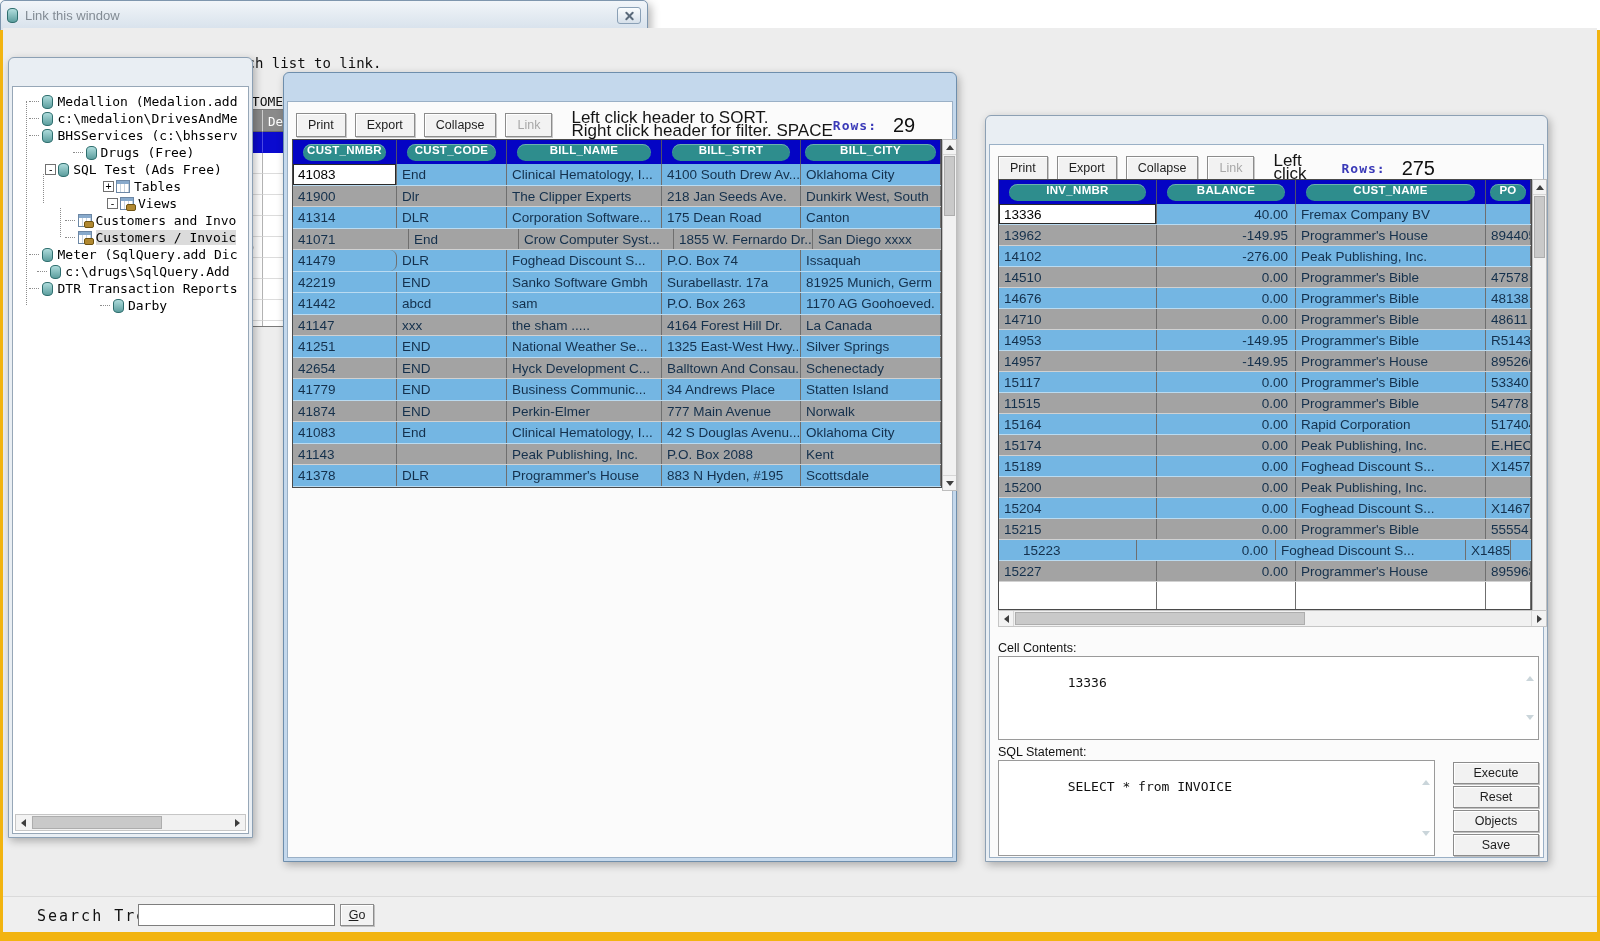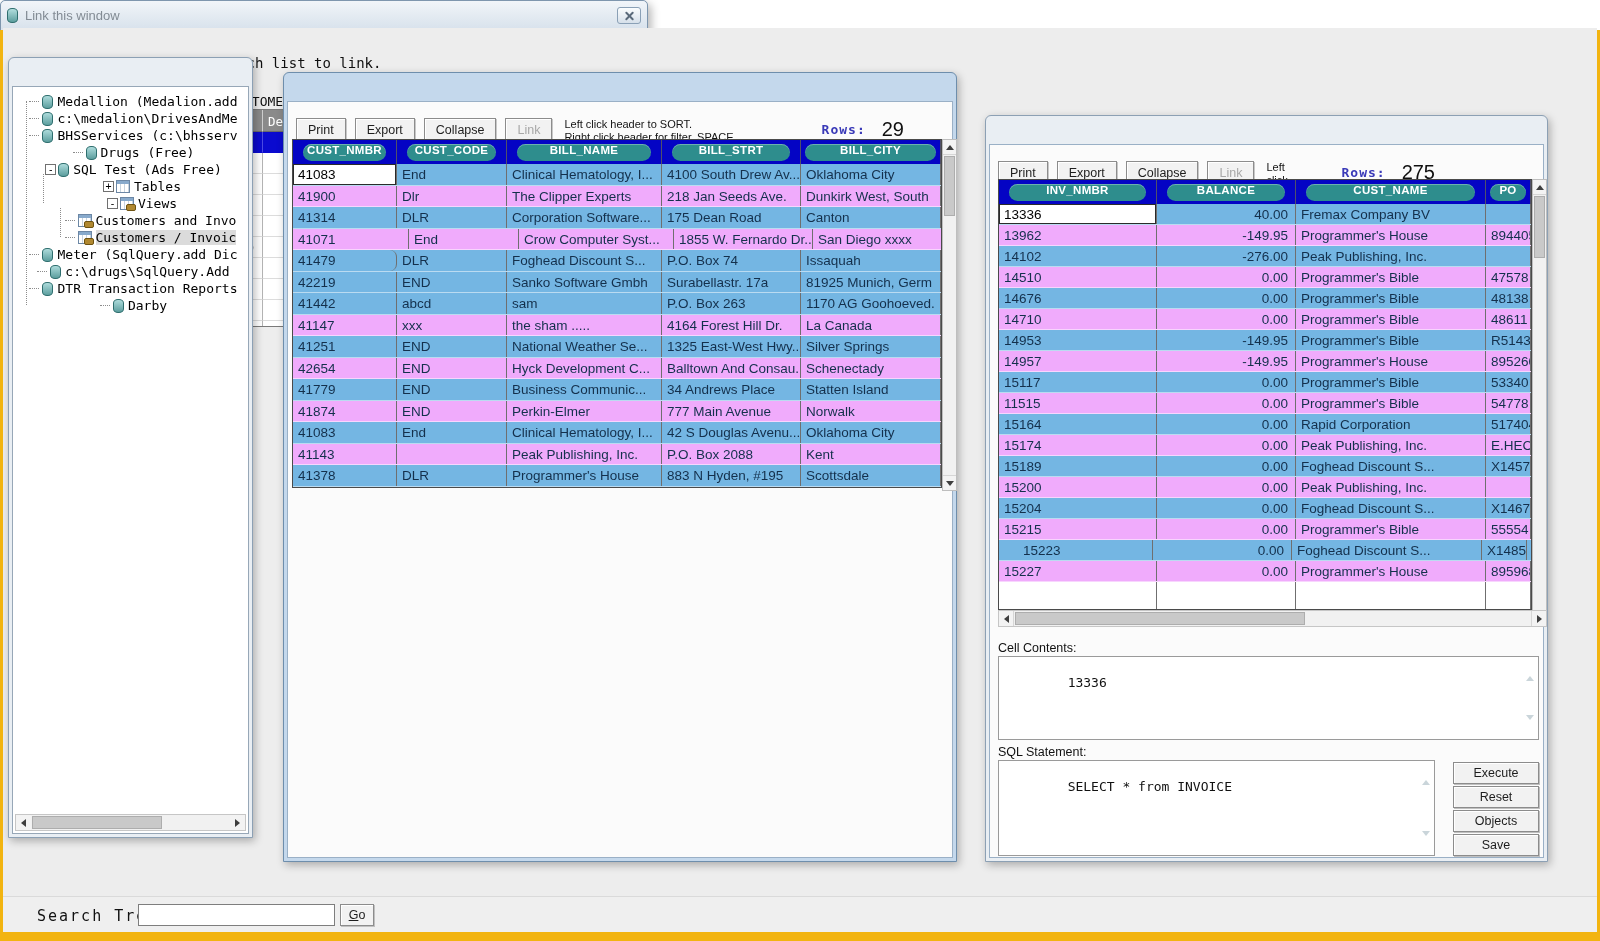--- a/index.html
+++ b/index.html
@@ -86,45 +86,45 @@
   .tri{width:0;height:0;}
   .tri.up{border-left:4px solid transparent;border-right:4px solid transparent;border-bottom:5px solid #3E3E3E;}
   .tri.down{border-left:4px solid transparent;border-right:4px solid transparent;border-top:5px solid #3E3E3E;}
   .tri.left{border-top:4px solid transparent;border-bottom:4px solid transparent;border-right:5px solid #3E3E3E;}
   .tri.right{border-top:4px solid transparent;border-bottom:4px solid transparent;border-left:5px solid #3E3E3E;}
 
   
   #customer-window{left:283px;top:72px;width:674px;height:790px;z-index:3;}
   #invoice-window{left:985px;top:115px;width:563px;height:747px;z-index:2;}
   .wbody{position:absolute;top:28px;left:3px;right:3px;bottom:3px;background:#FBFBFB;border:1px solid #9AB0C6;}
-  .toolbar{position:absolute;top:16px;left:8px;right:8px;height:32px;display:flex;align-items:flex-start;}
+  .toolbar{position:absolute;top:3px;left:8px;right:8px;height:32px;display:flex;align-items:flex-end;}
   .tbtn{height:24px;padding:0 11px;margin-right:9px;background:#F2F2F2;border:1px solid #8C8C8C;
     box-shadow:inset 1px 1px 0 #FFF,1px 1px 0 #C8C8C8;font-size:12.5px;color:#1E1E1E;
     display:flex;align-items:center;justify-content:center;white-space:nowrap;}
   .tbtn.disabled{color:#A8A8A8;}
-  .hint{margin-left:3px;font-size:11px;line-height:13px;color:#141414;white-space:nowrap;}
+  .hint{margin-left:10px;font-size:17px;line-height:13px;color:#141414;white-space:nowrap;}
   .rows-cluster{margin-left:auto;display:flex;align-items:center;}
   .rows-label{font:bold 13px "DejaVu Sans Mono",monospace;color:#3A3AB8;letter-spacing:1px;}
   .rows-count{font-size:20px;color:#101010;margin-left:16px;}
   #customer-window .rows-cluster{margin-right:40px;}
   #invoice-window .rows-cluster{margin-right:100px;}
 
   .grid{position:absolute;border:1px solid #4A4A4A;background:#FFF;overflow:hidden;}
   #customer-grid{left:4px;top:37px;width:650px;}
   #invoice-grid{left:8px;top:34px;width:534px;}
   .grid-head{display:flex;height:24px;background:#0404C4;}
   .hcell{height:24px;display:flex;align-items:center;border-right:1px solid #50506A;background:#0404C4;overflow:hidden;flex:none;}
   .pill{display:block;flex:1;margin:3px 10px;height:17px;line-height:17px;border-radius:9px;background:#2E8D8D;
     box-shadow:inset 0 1px 0 rgba(255,255,255,.3);color:#FFF;font:bold 11.5px "Liberation Sans",sans-serif;
     text-align:center;letter-spacing:.3px;overflow:hidden;}
   .hcell:last-child .pill{margin:3px 4px;}
   .grow{display:flex;border-bottom:1px solid rgba(255,255,255,.5);}
   #customer-body .grow{height:21.5px;} #invoice-body .grow{height:21px;}
   #invoice-body .grow.empty-row{height:27px;background:#FFF;border-bottom:none;}
-  .grow.dark{background:#74B6E3;} .grow.light{background:#f0abfc;}
+  .grow.dark{background:#74B6E3;} .grow.light{background:#a3a3a3;}
   .gcell{flex:none;padding:3px 5px 0 5px;border-right:1px solid #6F6F6F;font-size:13.5px;color:#14304C;
     white-space:nowrap;overflow:hidden;}
   .gcell.num{text-align:right;padding-right:7px;}
   .gcell.active-cell{background:#FFF;box-shadow:inset 0 0 0 1px #2A2A2A;color:#000;}
   #customer-vscroll{left:654px;top:37px;height:352px;}
   #invoice-vscroll{left:542px;top:34px;height:448px;}
   #invoice-hscroll{left:8px;top:465px;width:549px;}
   #tree-hscroll .arr{position:absolute;top:0;bottom:0;width:15px;display:flex;align-items:center;justify-content:center;background:#F3F3F3;}
   #tree-hscroll .arr.l{left:0;} #tree-hscroll .arr.r{right:0;}
   #tree-hscroll .thumb{position:absolute;top:1px;bottom:1px;left:16px;width:130px;background:#C9C9C9;border:1px solid #ADADAD;}
@@ -550,21 +550,21 @@
               <div class="gcell" style="width: 190px;">Foghead Discount S...</div>
               <div class="gcell" style="width: 45px;">X14673J</div>
             </div>
             <div class="grow light">
               <div class="gcell" style="width: 158px;">15215</div>
               <div class="gcell num" style="width: 139px;">0.00</div>
               <div class="gcell" style="width: 190px;">Programmer's Bible</div>
               <div class="gcell" style="width: 45px;">55554</div>
             </div>
             <div class="grow dark">
-              <div class="gcell" style="width: 154px; padding-left: 24px;">15223</div>
+              <div class="gcell" style="width: 138px; padding-left: 24px;">15223</div>
               <div class="gcell num" style="width: 139px;">0.00</div>
               <div class="gcell" style="width: 190px;">Foghead Discount S...</div>
               <div class="gcell" style="width: 45px;">X14850J</div>
             </div>
             <div class="grow light">
               <div class="gcell" style="width: 158px;">15227</div>
               <div class="gcell num" style="width: 139px;">0.00</div>
               <div class="gcell" style="width: 190px;">Programmer's House</div>
               <div class="gcell" style="width: 45px;">895968</div>
             </div>

